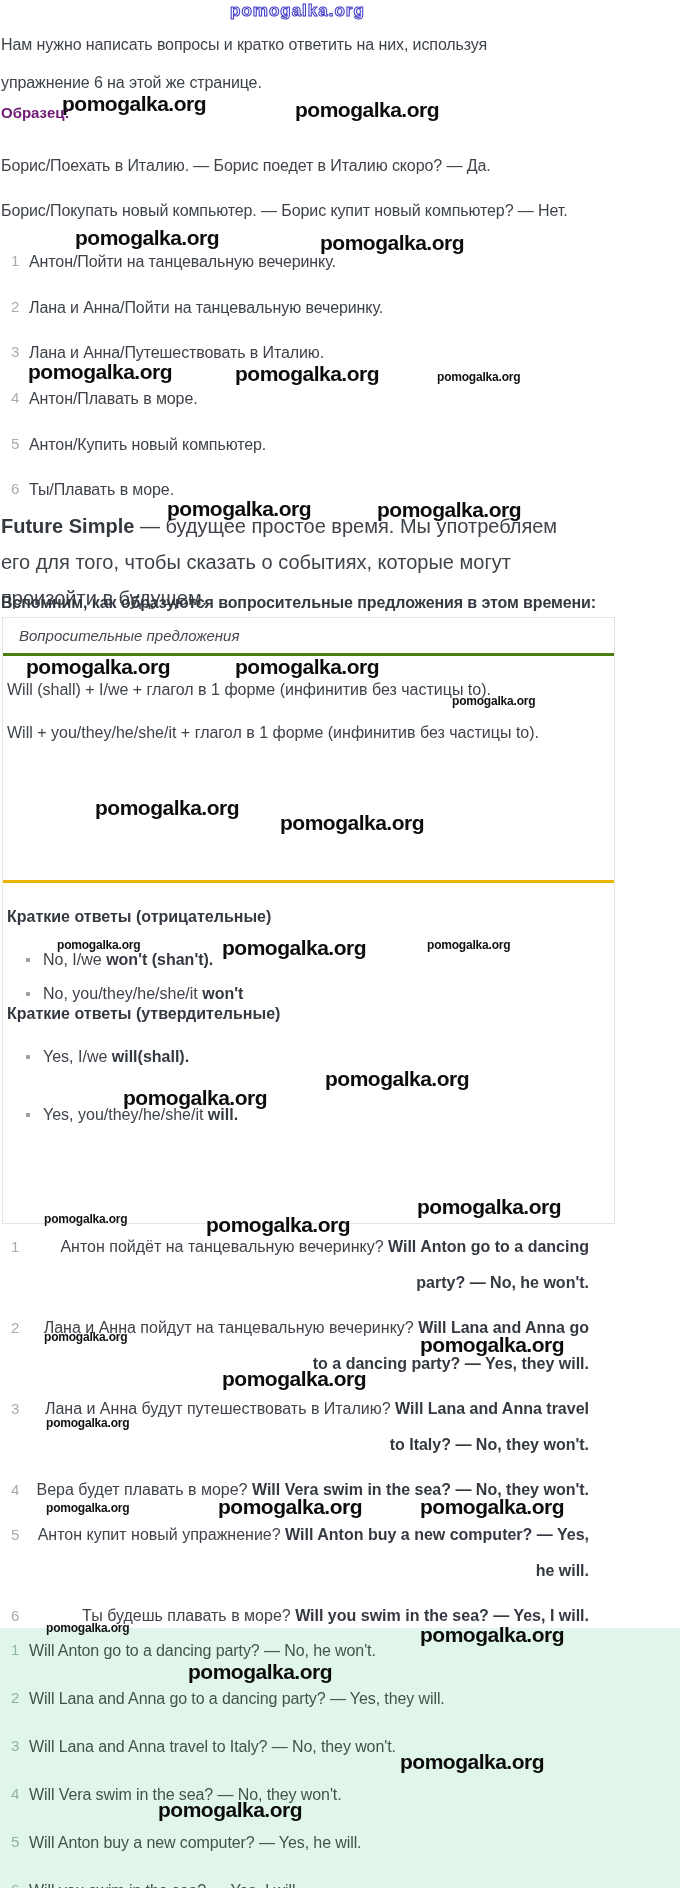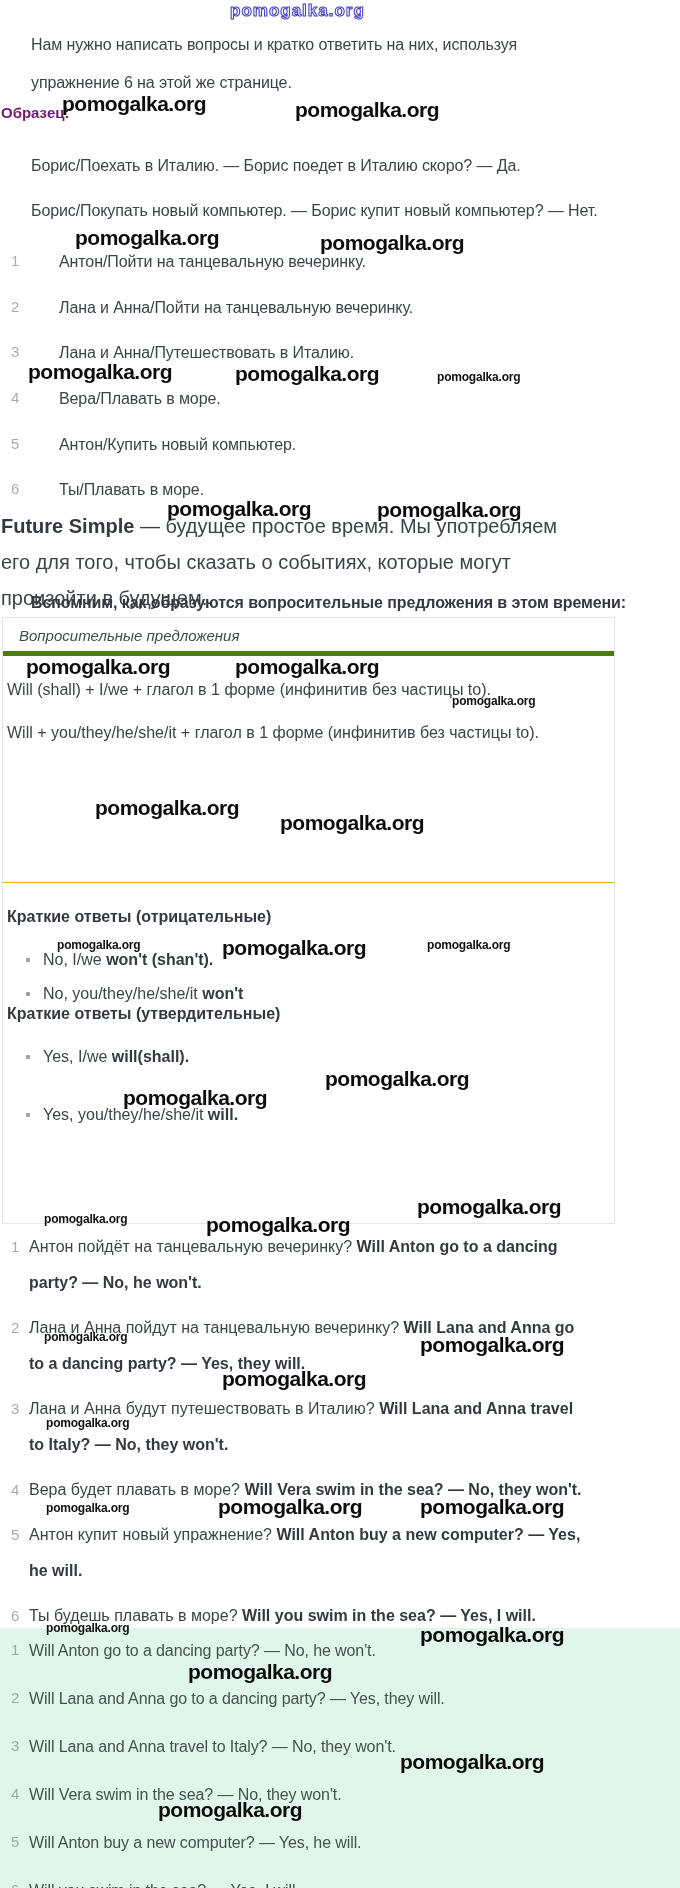--- a/index.html
+++ b/index.html
@@ -3,59 +3,59 @@
 <meta charset="utf-8">
 <style>
   html,body{margin:0;padding:0;}
   body{
     width:680px;height:1888px;position:relative;overflow:hidden;
     background:#ffffff;
     font-family:"Liberation Sans","DejaVu Sans",sans-serif;
     color:#3e434a;
   }
   .abs{position:absolute;}
-  .txt{font-size:16px;line-height:20px;letter-spacing:-0.1px;padding-left:30px;}
+  .txt{font-size:16px;line-height:20px;letter-spacing:-0.1px;}
   .bold{font-weight:700;color:#343941;}
   
   .intro-line{left:1px;width:620px;}
   
   .sample-label{left:1px;font-size:15px;font-weight:700;color:#701a75;}
   .example-line{left:1px;width:640px;}
   
   .row{display:flex;align-items:flex-start;}
   .num{width:18px;padding-left:11px;flex:none;color:#a7abb0;font-size:15px;}
   
   .tasks{left:0;top:248px;width:640px;}
   .tasks .row{height:45.7px;padding-top:4px;box-sizing:border-box;}
   
   .theory{left:1px;top:508px;width:560px;line-height:36px;font-size:20px;}
   .reminder{left:1px;top:593px;font-weight:700;color:#343941;width:620px;}
   
   .gtable{left:2px;top:617px;width:613px;border:1px solid #e5e5e6;box-sizing:border-box;background:transparent;}
-  .t-head{height:38px;box-sizing:border-box;padding:9px 0 0 16px;font-style:italic;font-size:15px;color:#45494f;border-bottom:5px solid #4d7c0f;}
+  .t-head{height:38px;box-sizing:border-box;padding:9px 0 0 16px;font-style:italic;font-size:15px;color:#45494f;border-bottom:3px solid #4d7c0f;}
   .t-sect{padding:24px 8px 0 4px;box-sizing:border-box;}
-  .t-quest{height:227px;border-bottom:1px solid #eab308;}
+  .t-quest{height:227px;border-bottom:3px solid #eab308;}
   .t-ans{height:340px;}
   .t-sect p{margin:0 0 23px 0;line-height:20px;font-size:16px;}
   .sect-title{font-weight:700;color:#343941;font-size:16px;line-height:20px;margin:0;}
   ul.bullets{list-style:none;margin:0;padding:0;}
   ul.bullets li{position:relative;padding-left:36px;line-height:20px;font-size:16px;}
   ul.bullets li::before{content:"";position:absolute;left:19px;top:8px;width:4px;height:4px;background:#9aa0a6;border-radius:1px;}
   .q-bullets{margin-top:36px;}
   .q-bullets li + li{margin-top:22px;}
   .neg-bullets{margin-top:34px;}
   .neg-bullets li + li{margin-top:14px;}
   .aff-title{margin-top:42px;}
   .aff-bullets{margin-top:33px;}
   .aff-bullets li + li{margin-top:38px;}
   
   .answers{left:0;top:1229px;width:610px;}
   .answers .row{margin-bottom:9px;}
   .answers .num{line-height:36px;}
-  .answers .atxt{width:560px;line-height:36px;font-size:16px;}
+  .answers .atxt{width:560px;line-height:36px;font-size:16px;text-align:right;}
   .answers .en{font-weight:700;color:#343941;}
   
   .green{left:0;top:1628px;width:680px;height:260px;background:#e1f6ea;box-sizing:border-box;padding-top:13px;}
   .green .row{height:48px;box-sizing:border-box;}
   .green .num{color:#8fb2a3;}
   .green .gtxt{color:#41544c;font-size:16px;line-height:20px;letter-spacing:-0.1px;}
   
   .wm{position:absolute;white-space:nowrap;pointer-events:none;font-weight:700;}
   .wm-lg{font-size:21px;letter-spacing:-0.5px;color:#0c0c0c;}
   .wm-sm{font-size:12px;letter-spacing:-0.2px;color:#101010;}
@@ -79,21 +79,21 @@
     <div class="row">
       <span class="num">2</span>
       <span class="txt">Лана и Анна/Пойти на танцевальную вечеринку.</span>
     </div>
     <div class="row">
       <span class="num">3</span>
       <span class="txt">Лана и Анна/Путешествовать в Италию.</span>
     </div>
     <div class="row">
       <span class="num">4</span>
-      <span class="txt">Вера/Плавать в море.</span>
+      <span class="txt">Антон/Плавать в море.</span>
     </div>
     <div class="row">
       <span class="num">5</span>
       <span class="txt">Антон/Купить новый компьютер.</span>
     </div>
     <div class="row">
       <span class="num">6</span>
       <span class="txt">Ты/Плавать в море.</span>
     </div>
   </div>

